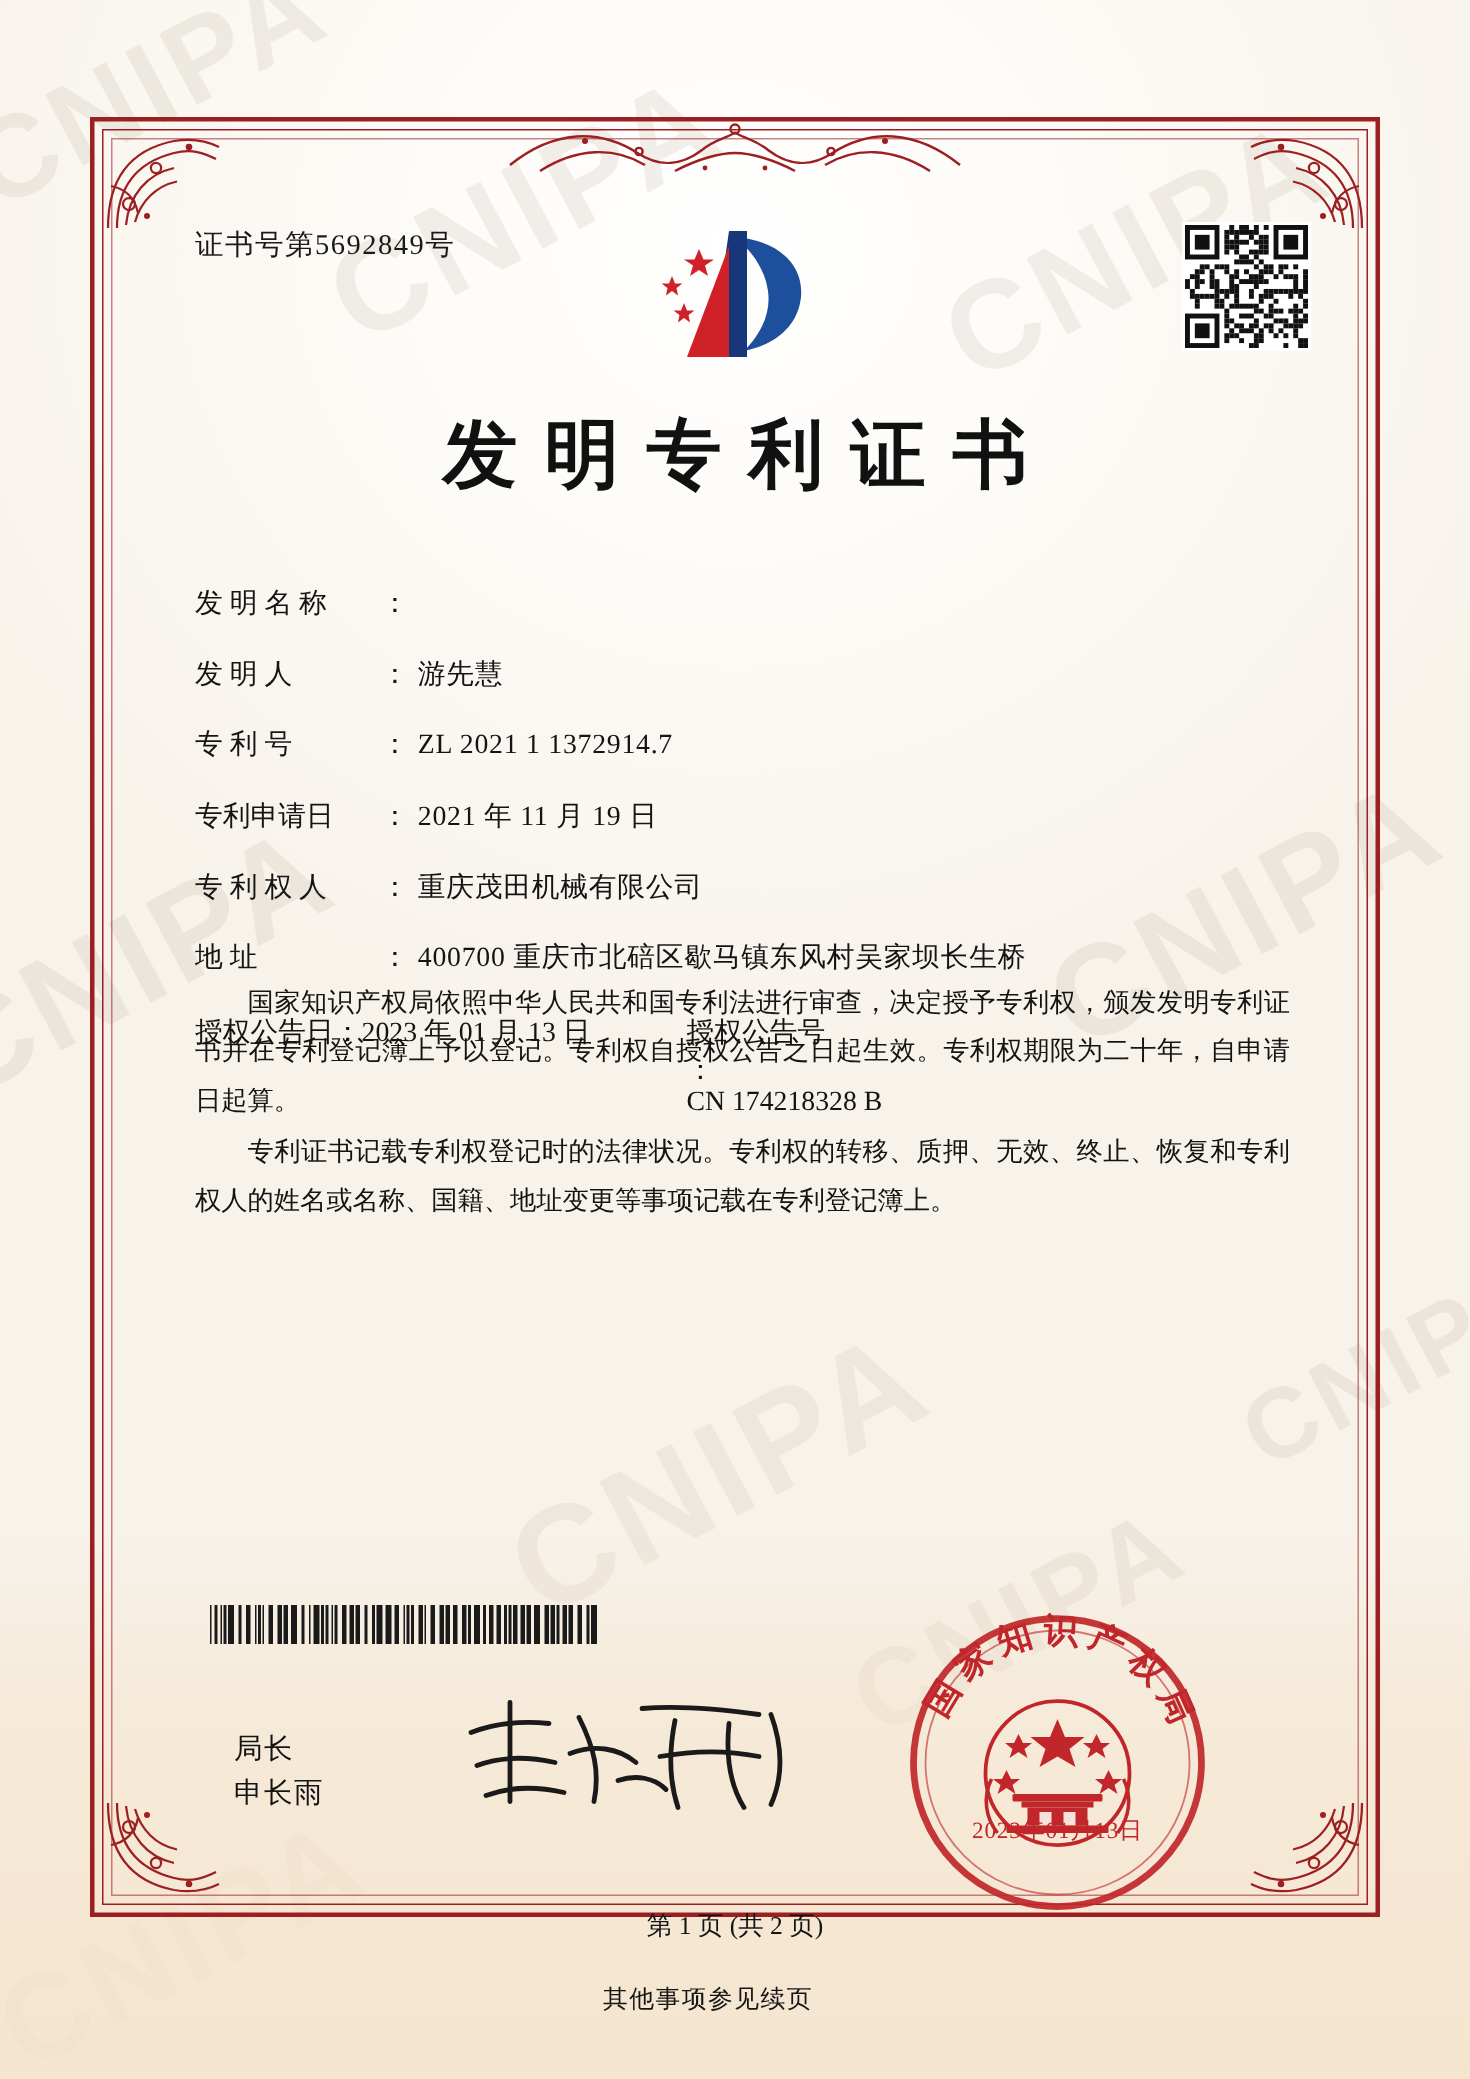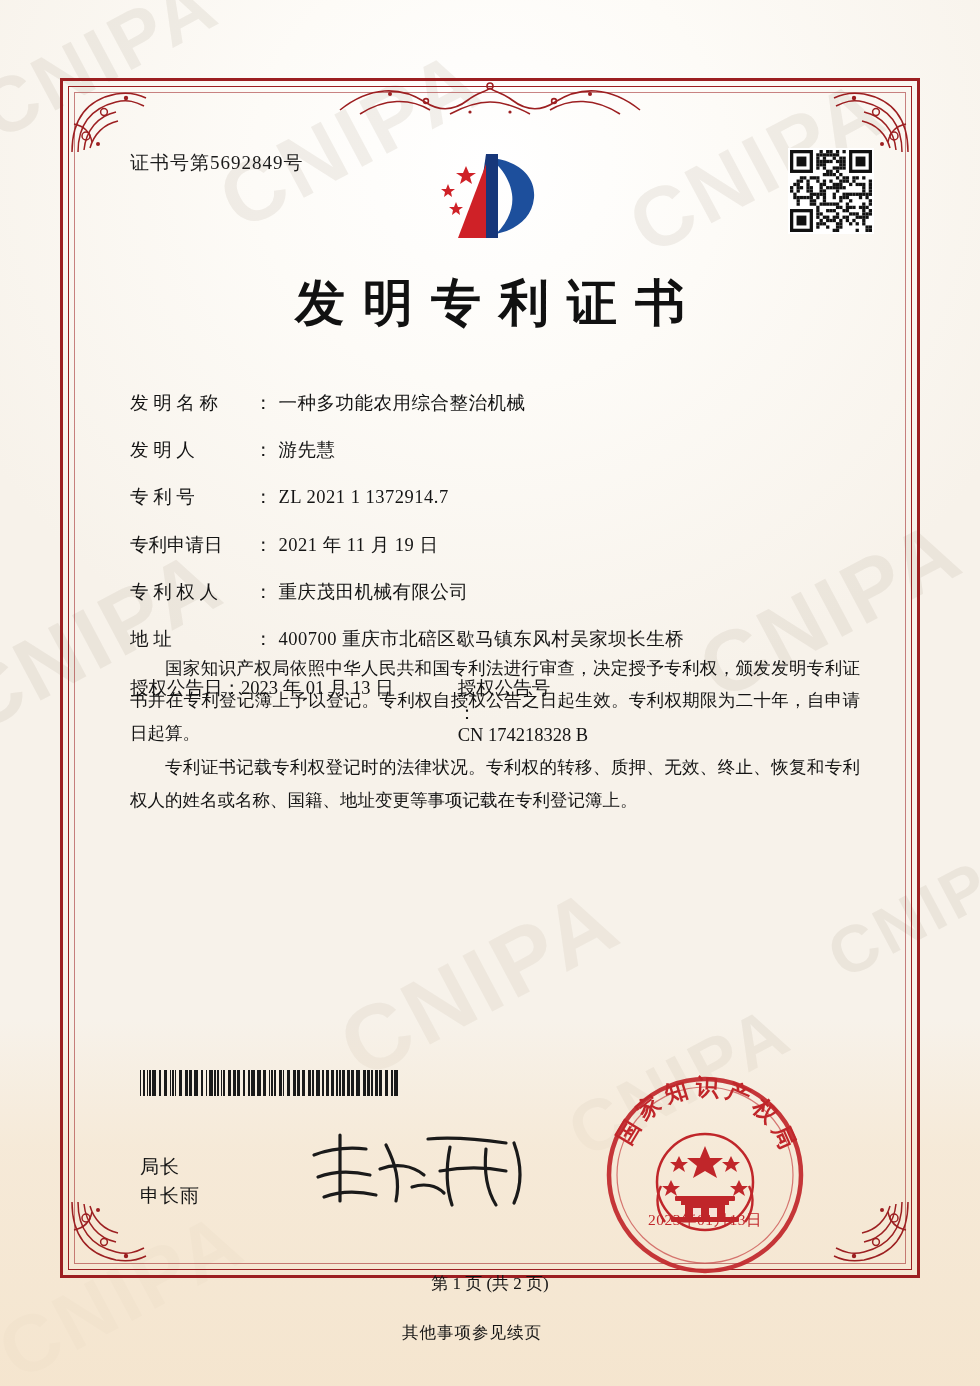--- a/index.html
+++ b/index.html
@@ -200,21 +200,21 @@
     width: 260px; height: 26px;
     display: flex;
     align-items: stretch;
     overflow: hidden;
   }
   .barcode i { display:block; background:#1a1a1a; height:100%; }
 
   
   .sig-label {
     position: absolute;
-    left: 40px; top: 1032px;
+    left: 56px; top: 1032px;
     font-size: 19px;
     line-height: 1.55;
     color: #141414;
     letter-spacing: 1px;
   }
   .sig-script {
     position: absolute;
     left: 200px; top: 1005px;
     width: 250px; height: 90px;
     color: #111;
@@ -619,21 +619,20 @@
         </g>
       </svg>
     </div>
 
     <div class="title">发明专利证书</div>
 
     <div class="fields">
       <div class="field-row">
         <span class="field-label">发 明 名 称</span>
         <span class="field-colon">：</span>
-        <span class="field-value">一种多功能农用综合整治机械</span>
       </div>
       <div class="field-row">
         <span class="field-label">发 明 人</span>
         <span class="field-colon">：</span>
         <span class="field-value">游先慧</span>
       </div>
       <div class="field-row">
         <span class="field-label">专 利 号</span>
         <span class="field-colon">：</span>
         <span class="field-value">ZL 2021 1 1372914.7</span>

